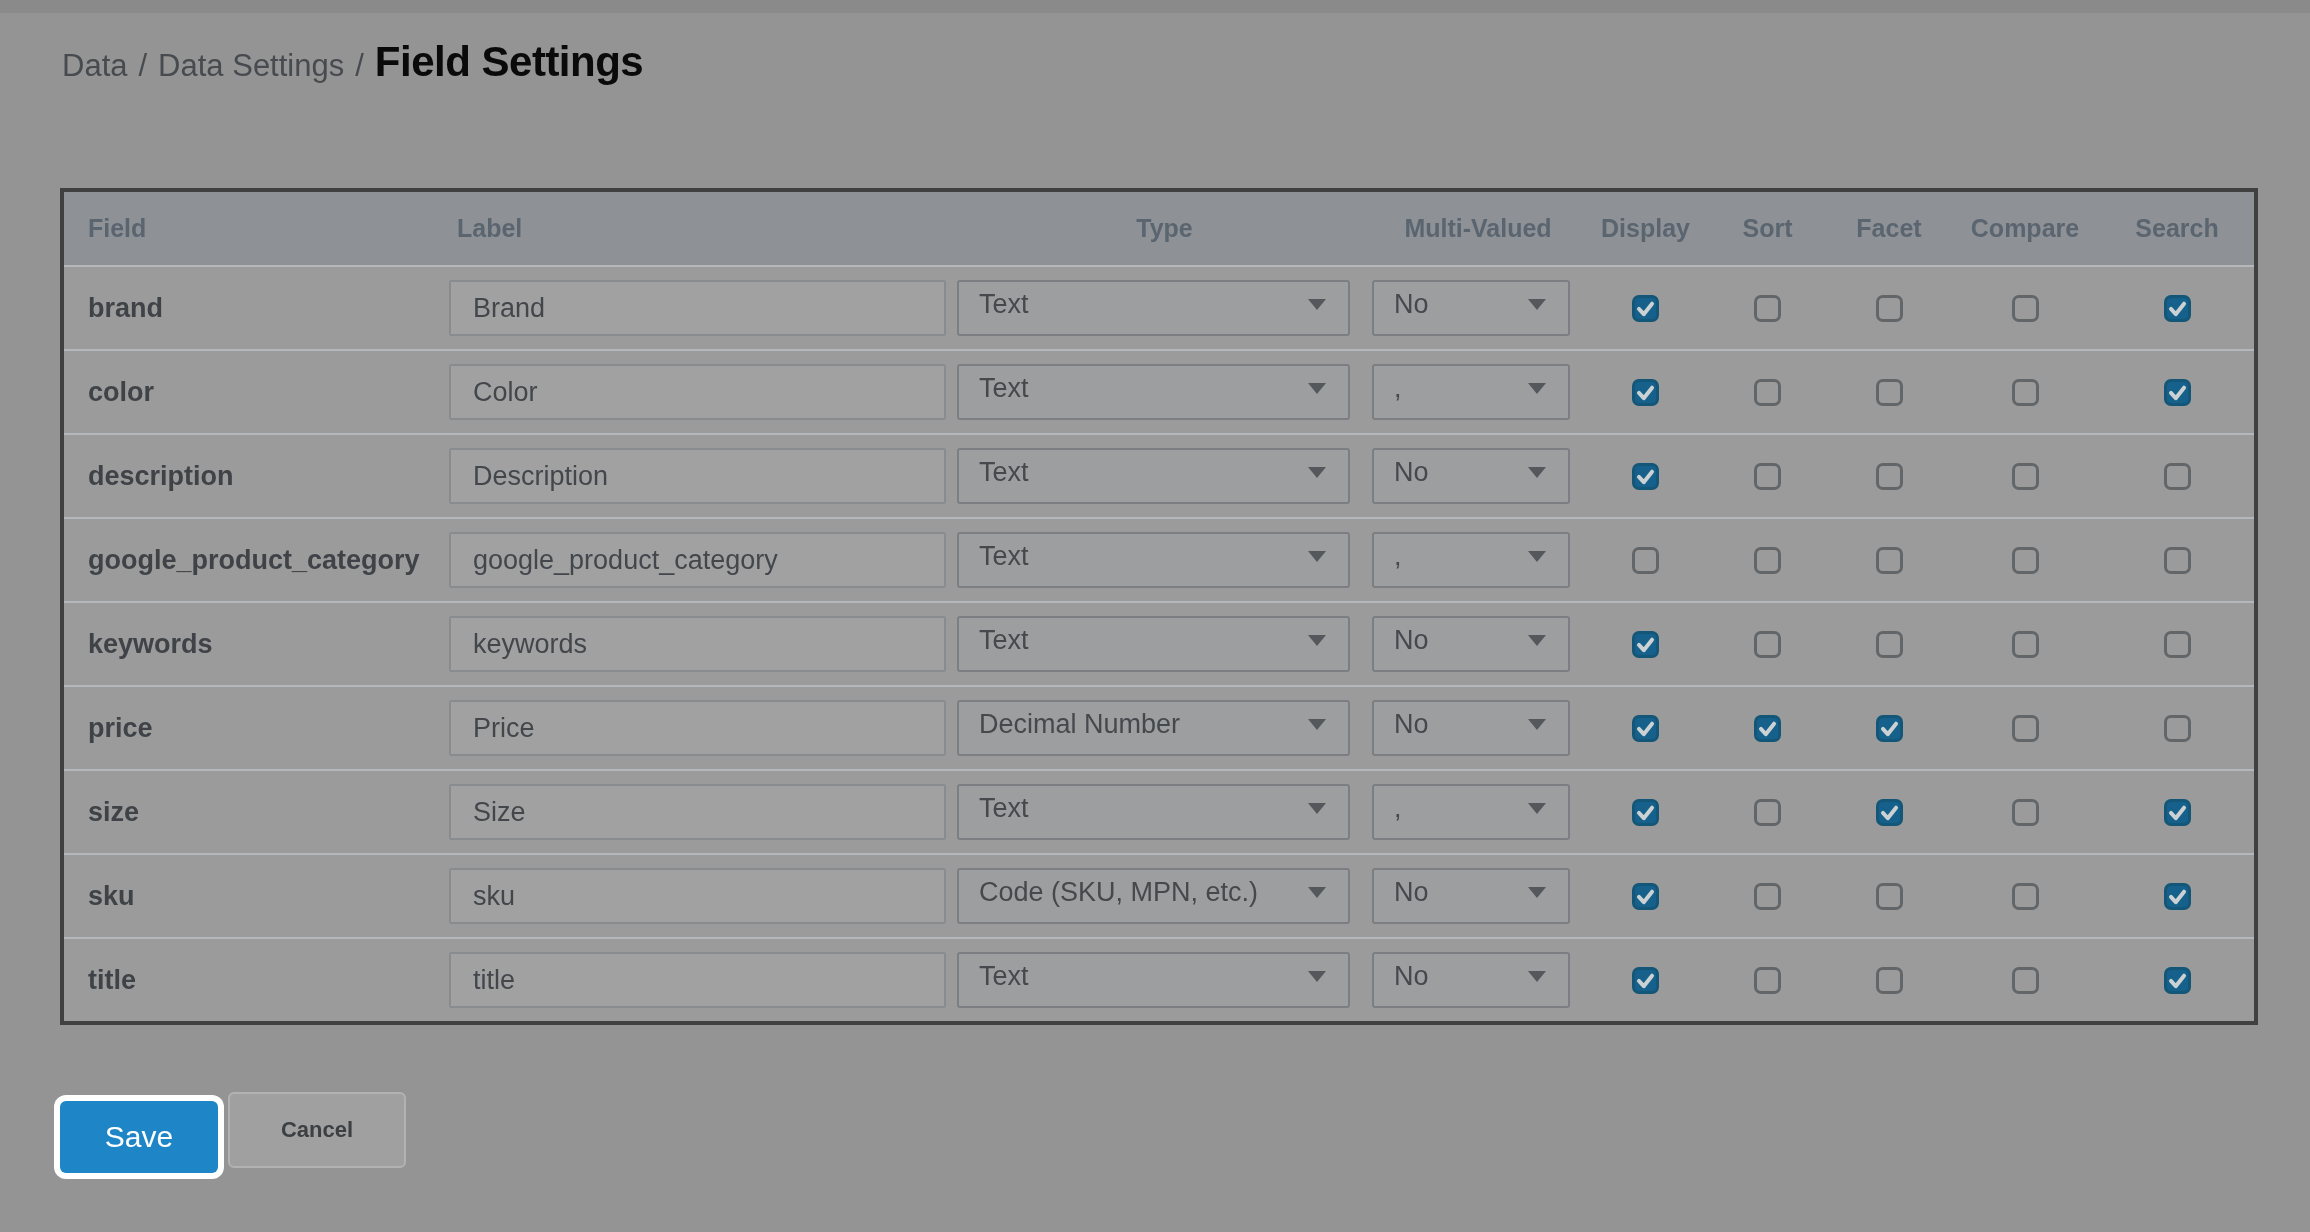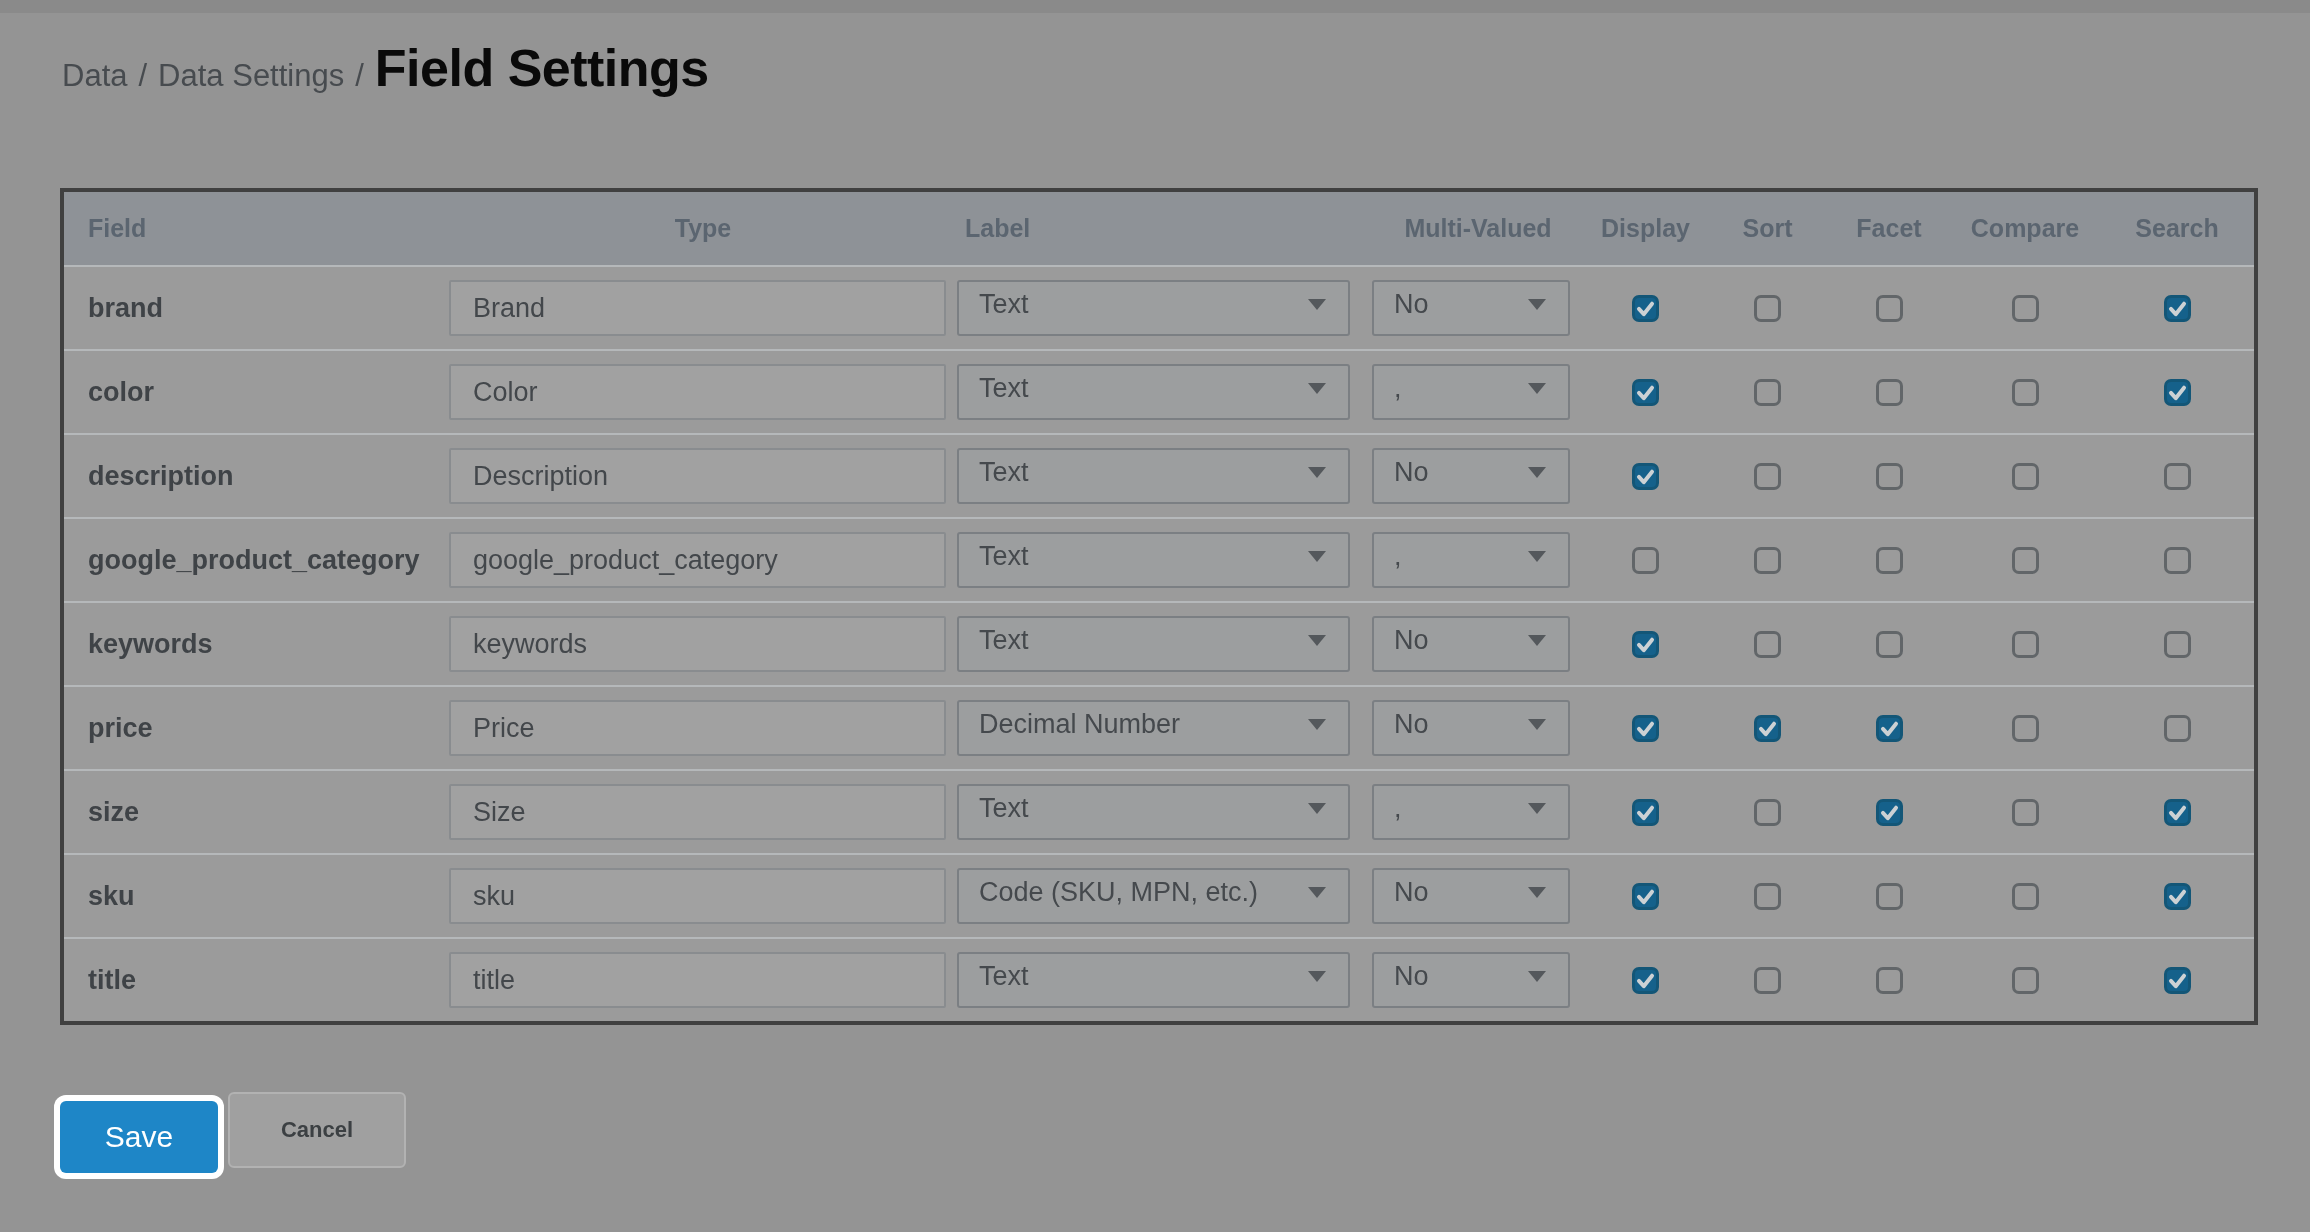--- a/index.html
+++ b/index.html
@@ -5,21 +5,21 @@
   html,body{margin:0;padding:0;}
   body{
     width:2310px;height:1232px;position:relative;overflow:hidden;
     background:#949494;
     font-family:"Liberation Sans",sans-serif;
   }
   .top-strip{position:absolute;left:0;top:0;width:2310px;height:13px;background:#8a8a8a;}
   
   .breadcrumb{position:absolute;left:62px;top:38px;display:flex;align-items:baseline;gap:11px;white-space:nowrap;}
   .bc-link,.bc-sep{font-size:31px;color:#474b4f;}
-  .bc-current{font-size:52px;font-weight:700;color:#0a0a0a;letter-spacing:-0.5px;}
+  .bc-current{font-size:42px;font-weight:700;color:#0a0a0a;letter-spacing:-0.5px;}
   
   .ftable{position:absolute;left:60px;top:188px;width:2190px;border:4px solid #404040;}
   .grid{display:grid;grid-template-columns:385px 508px 415px 212px 123px 121px 122px 150px 154px;align-items:center;}
   .thead{height:73px;background:#8e9297;}
   .hc{font-size:25px;font-weight:700;color:#5b6570;text-align:center;}
   .hc.hl{text-align:left;padding-left:24px;}
   .hc.hlab{padding-left:8px;}
   .row{height:82px;background:#9b9b9b;border-top:2px solid #b5b8ba;}
   .fname{font-size:27px;font-weight:700;color:#3f4347;padding-left:24px;display:inline-block;}
   .lbl{
@@ -65,22 +65,22 @@
   <span class="bc-link">Data</span>
   <span class="bc-sep">/</span>
   <span class="bc-link">Data Settings</span>
   <span class="bc-sep">/</span>
   <span class="bc-current">Field Settings</span>
 </div>
 
 <div class="ftable">
   <div class="thead grid">
     <div class="hc hl">Field</div>
+    <div class="hc hl hlab">Label</div>
     <div class="hc">Type</div>
-    <div class="hc hl hlab">Label</div>
     <div class="hc">Multi-Valued</div>
     <div class="hc">Display</div>
     <div class="hc">Sort</div>
     <div class="hc">Facet</div>
     <div class="hc">Compare</div>
     <div class="hc">Search</div>
   </div>
 
   <div class="row grid">
     <div><span class="fname">brand</span></div>

